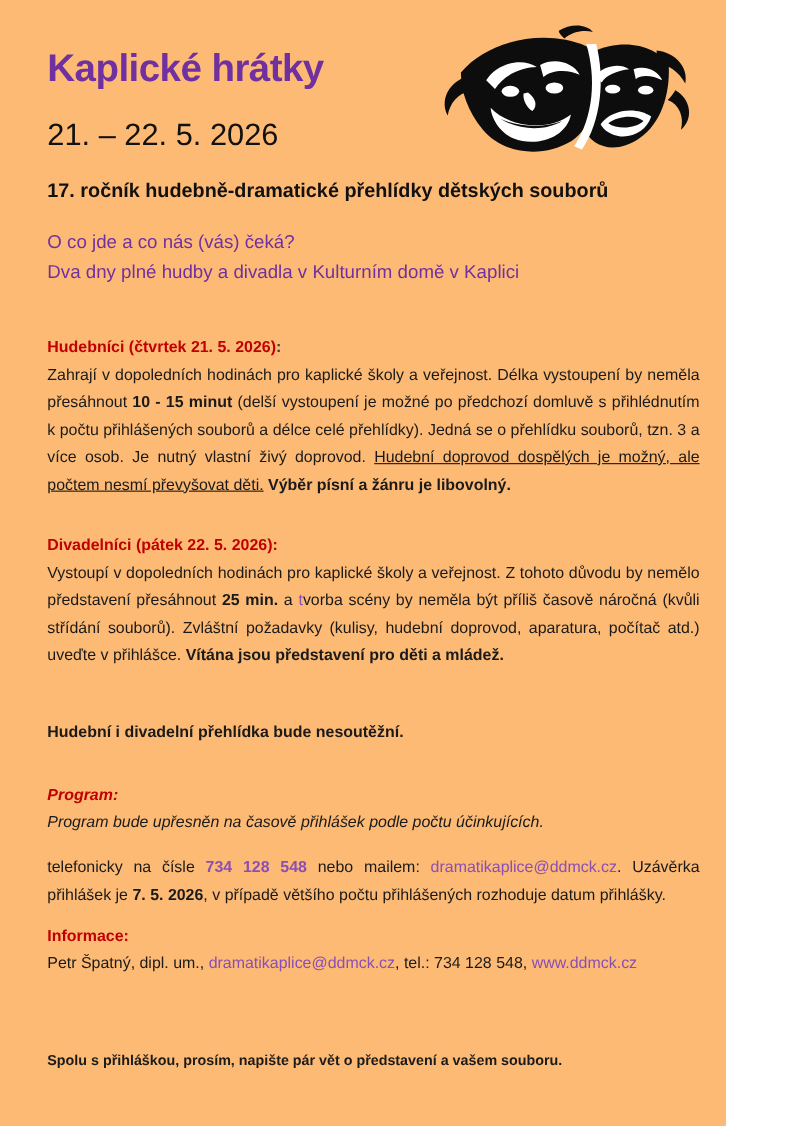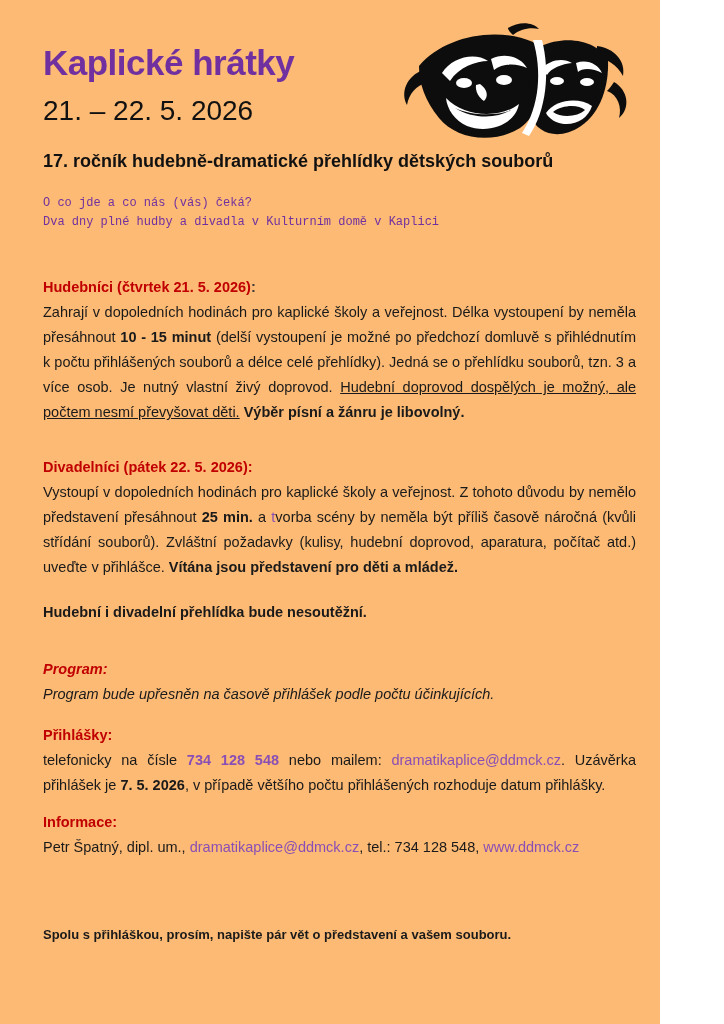--- a/index.html
+++ b/index.html
@@ -23,52 +23,51 @@
     overflow:hidden;
   }
   .doc-title{
     color:var(--purple);
     font-size:35px;
     font-weight:700;
     letter-spacing:-0.5px;
     line-height:1.1;
   }
   .doc-dates{
-    margin-top:12px;
+    margin-top:24px;
     font-size:28px;
     font-weight:400;
     color:#111;
     letter-spacing:0px;
   }
   .doc-subtitle{
     margin-top:24px;
     font-size:18px;
     font-weight:700;
     color:#111;
   }
   .intro{
     margin-top:22px;
     color:var(--purple);
-    font-size:12px;
+    font-size:17px;
     line-height:1.65;
-    font-family:Liberation Mono, monospace;
   }
   .masks{
     position:absolute;
     top:20px;
     right:28px;
     width:240px;
     height:130px;
   }
   .section{font-size:14.5px;line-height:25px;}
   .section .heading{font-weight:700;}
   .para{text-align:justify;}
   .m-musicians{margin-top:42px;}
   .m-actors{margin-top:30px;}
-  .m-note{margin-top:20px;font-weight:700;font-size:14.5px;line-height:25px;}
+  .m-note{margin-top:45px;font-weight:700;font-size:14.5px;line-height:25px;}
   .m-program{margin-top:32px;font-style:italic;}
   .m-applications{margin-top:16px;}
   .m-info{margin-top:12px;}
   .m-closing{margin-top:62px;font-weight:700;font-size:13px;line-height:25px;}
   
   .rs-bold{font-weight:700;}
   .rs-underline{text-decoration:underline;}
   .rs-red{color:var(--red);}
   .rs-link{color:var(--link);}
   .rs-dark{color:#3d3d3d;}
@@ -145,21 +144,20 @@
   </div>
 
   <div class="m-note">Hudební i divadelní přehlídka bude nesoutěžní.</div>
 
   <div class="section m-program">
     <div class="heading"><span class="rs-red rs-bold">Program:</span></div>
     <div><span>Program bude upřesněn na časově přihlášek podle počtu účinkujících.</span></div>
   </div>
 
   <div class="section m-applications">
-    <div class="heading"><span class="rs-red rs-bold">Přihlášky:</span></div>
     <div class="para"><span>telefonicky na čísle </span><span class="rs-bold rs-link">734 128 548</span><span> nebo mailem: </span><span class="rs-link">dramatikaplice@ddmck.cz</span><span>. Uzávěrka přihlášek je </span><span class="rs-bold">7. 5. 2026</span><span>, v případě většího počtu přihlášených rozhoduje datum přihlášky.</span></div>
   </div>
 
   <div class="section m-info">
     <div class="heading"><span class="rs-red rs-bold">Informace:</span></div>
     <div><span>Petr Špatný, dipl. um., </span><span class="rs-link">dramatikaplice@ddmck.cz</span><span>, tel.: 734 128 548, </span><span class="rs-link">www.ddmck.cz</span></div>
   </div>
 
   <div class="m-closing">Spolu s přihláškou, prosím, napište pár vět o představení a vašem souboru.</div>
 

